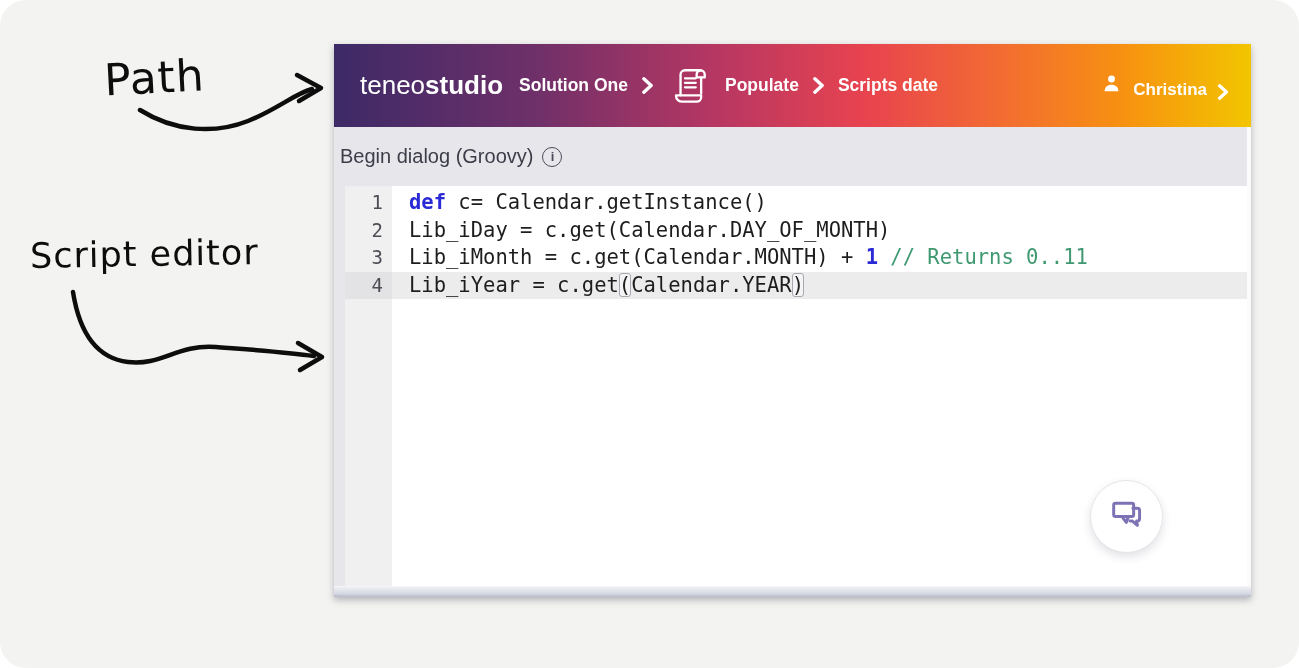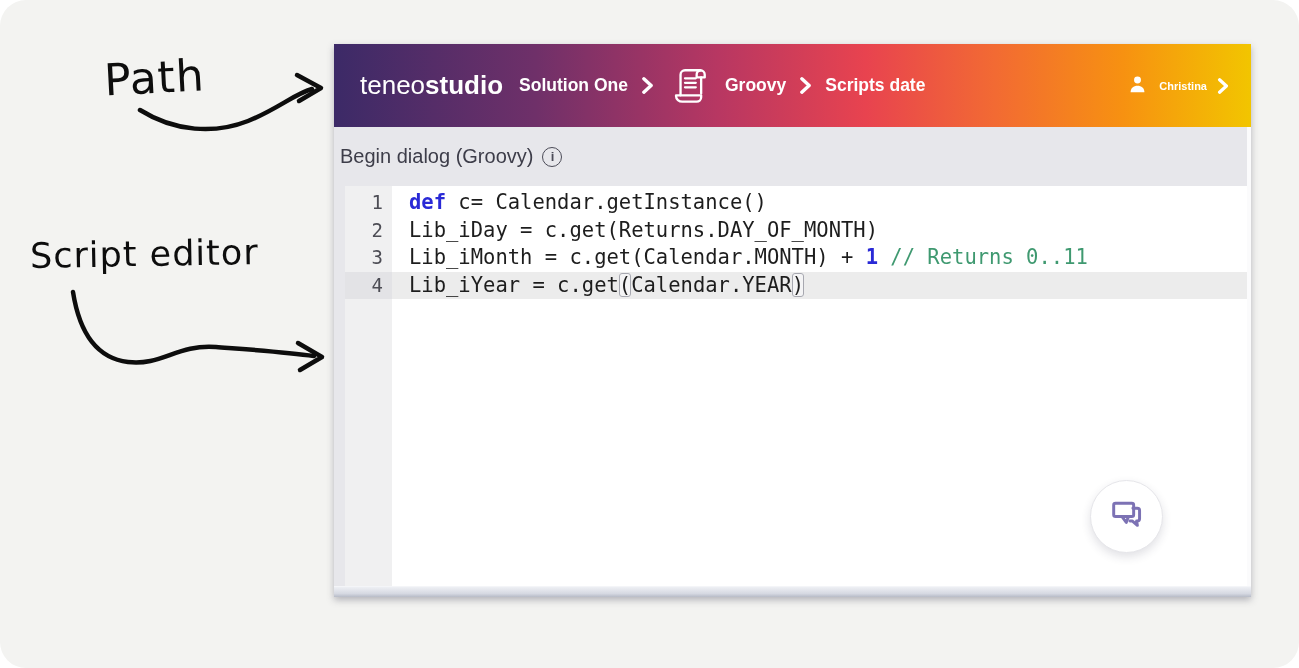--- a/index.html
+++ b/index.html
@@ -25,21 +25,21 @@
     background:linear-gradient(90deg,#3c2a67 0%,#6f3069 22%,#b83762 42%,#e8434f 58%,#f26a33 72%,#f79111 86%,#f2c500 100%);
     display:flex; align-items:center; padding:0 22px 0 26px; color:#fff;
   }
   .logo { font-size:26px; white-space:nowrap; }
   .logo .bold { font-weight:bold;margin-top:32px; }
   .breadcrumb { display:flex; align-items:center; gap:13px; margin-left:16px; font-size:17.5px; font-weight:bold; }
   .crumb { white-space:nowrap; cursor:default; }
   .chev { display:inline-flex; align-items:center; }
   .scroll-icon { display:inline-flex; margin:0 1px; }
   .spacer { flex:1; }
-  .user-menu { display:flex; align-items:center; gap:10px; font-size:11px; font-weight:bold; }
+  .user-menu { display:flex; align-items:flex-end; gap:10px; font-size:17px; font-weight:bold; }
 
   
   .content {
     position:absolute; left:0; top:83px; right:4px; bottom:11px;
     background:#e7e7eb;
   }
   .editor-title {
     height:59px; display:flex; align-items:center; gap:9px;
     padding-left:6px; font-size:20px; color:#3d3d49;
   }
@@ -117,21 +117,21 @@
           <svg width="43" height="41" viewBox="0 0 48 44" fill="none" stroke="#fff" stroke-width="2.6" stroke-linecap="round" stroke-linejoin="round">
             <path d="M14 33 V10 a5 5 0 0 1 5-5 h17"></path>
             <path d="M36 5 a5 5 0 0 1 5 5 v3 h-9 v-3 a5 5 0 0 1 4-5 z"></path>
             <path d="M37 13 V31"></path>
             <path d="M9 33 h28 v2 a5 5 0 0 1-5 5 H16 a7 6 0 0 1-7-6 v-1 z"></path>
             <path d="M19 14 h12"></path>
             <path d="M19 19 h12"></path>
             <path d="M19 24 h12"></path>
           </svg>
         </span>
-        <span class="crumb">Groovy</span>
+        <span class="crumb">Populate</span>
         <span class="chev">
           <svg width="13" height="17" viewBox="0 0 10 14">
               <path d="M2 1.5 L8 7 L2 12.5" stroke="#fff" stroke-width="2.8" fill="none" stroke-linecap="round" stroke-linejoin="round"></path>
             </svg>
         </span>
         <span class="crumb">Scripts date</span>
       </div>
 
       <div class="spacer"></div>
 
@@ -157,21 +157,21 @@
         <span class="info-icon">i</span>
       </div>
       <div class="editor">
         <div>
             <div class="code-row">
               <div class="gutter-cell">1</div>
               <div class="code-cell"><span class="tok-keyword">def</span><span class="tok-plain"> c= Calendar.getInstance()</span></div>
             </div>
             <div class="code-row">
               <div class="gutter-cell">2</div>
-              <div class="code-cell"><span class="tok-plain">Lib_iDay = c.get(Returns.DAY_OF_MONTH)</span></div>
+              <div class="code-cell"><span class="tok-plain">Lib_iDay = c.get(Calendar.DAY_OF_MONTH)</span></div>
             </div>
             <div class="code-row">
               <div class="gutter-cell">3</div>
               <div class="code-cell"><span class="tok-plain">Lib_iMonth = c.get(Calendar.MONTH) + </span><span class="tok-number">1</span><span class="tok-plain"> </span><span class="tok-comment">// Returns 0..11</span></div>
             </div>
             <div class="code-row active">
               <div class="gutter-cell">4</div>
               <div class="code-cell"><span class="tok-plain">Lib_iYear = c.get</span><span class="tok-bracket">(</span><span class="tok-plain">Calendar.YEAR</span><span class="tok-bracket">)</span></div>
             </div>
           </div>

